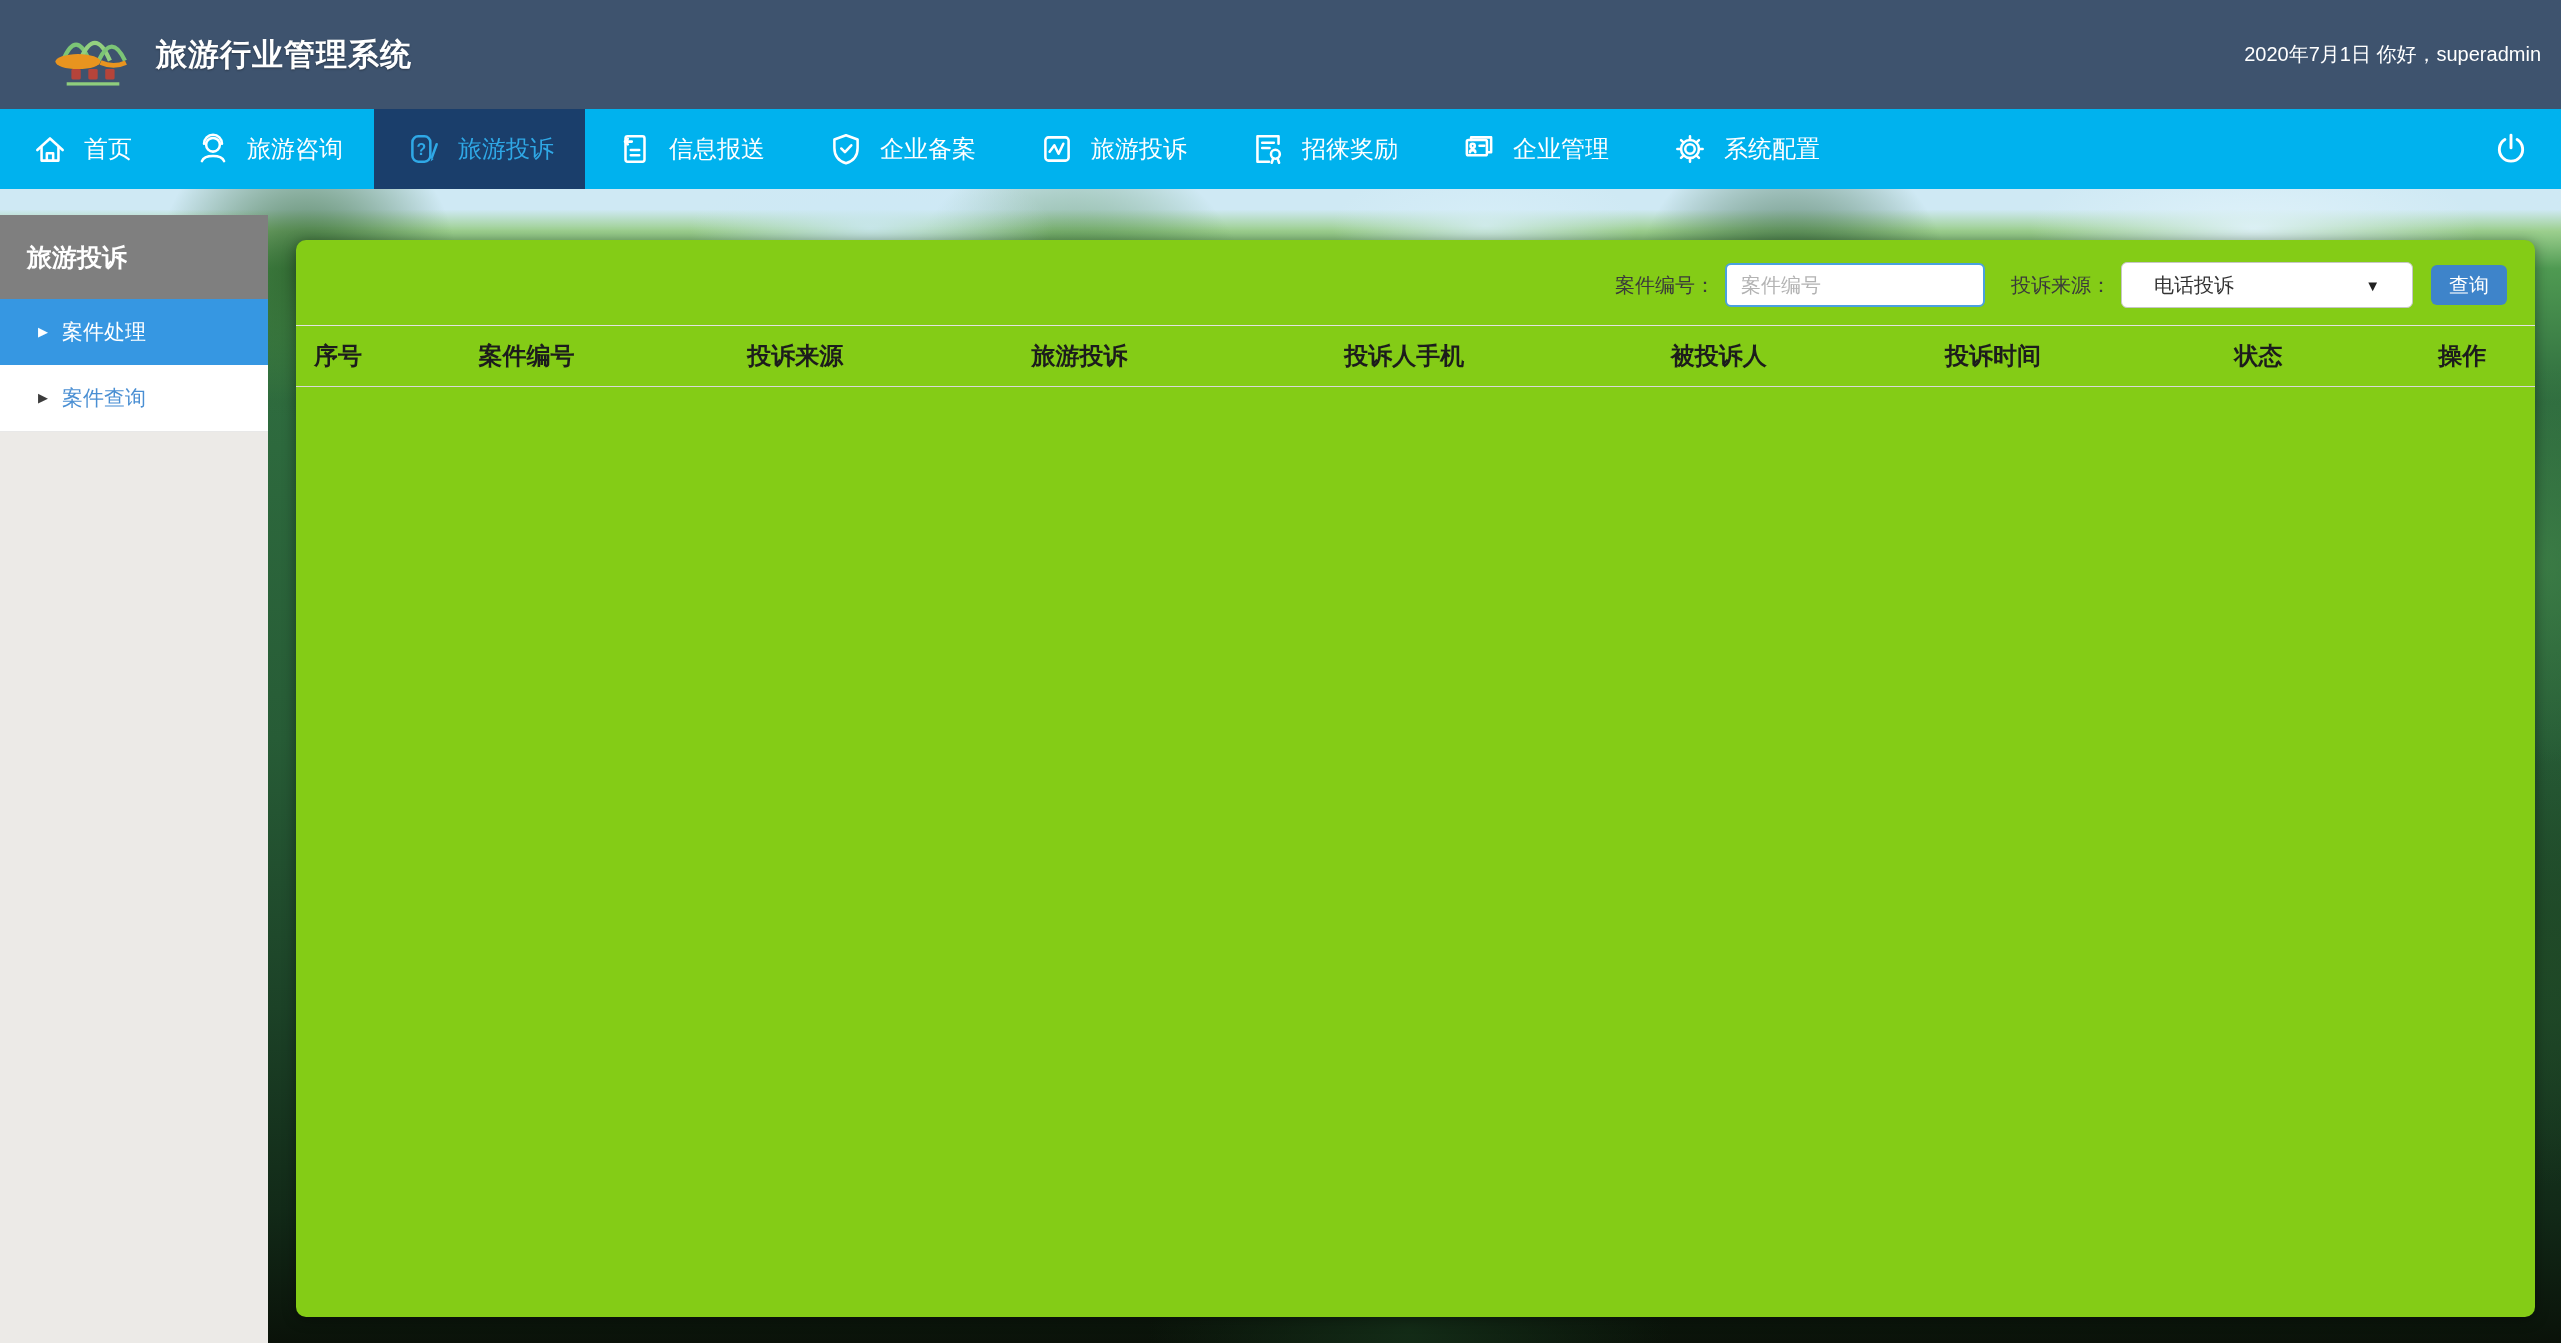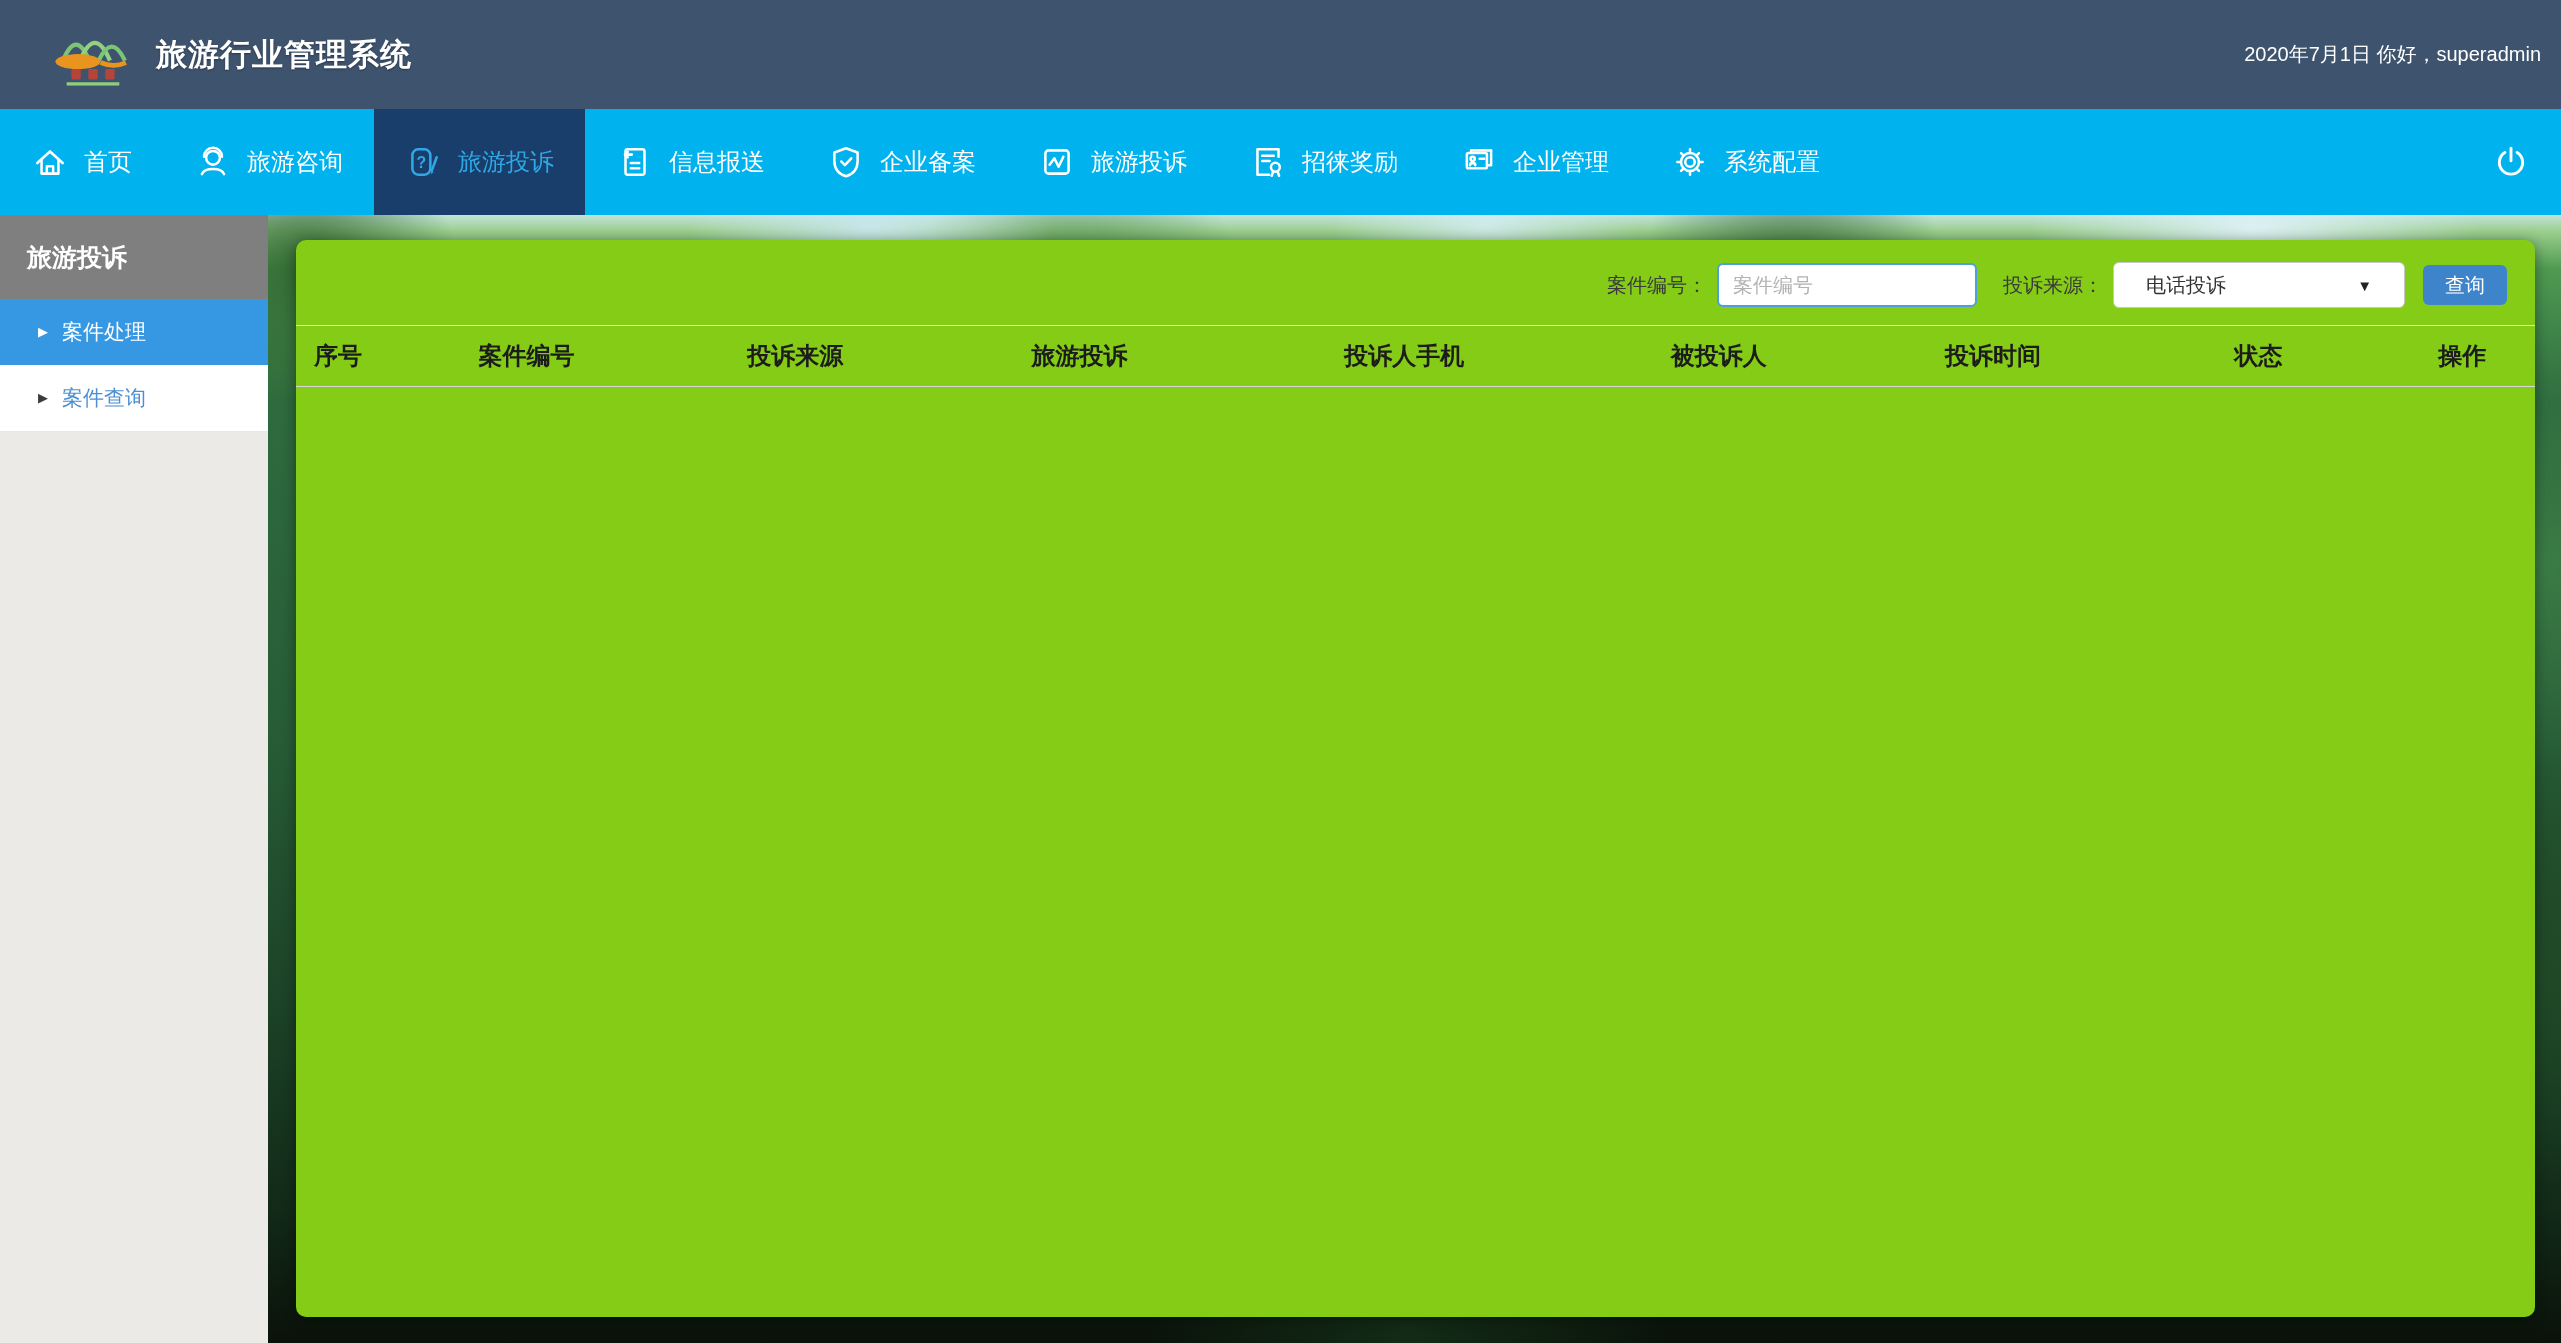--- a/index.html
+++ b/index.html
@@ -26,21 +26,21 @@
   
   .app-header{
     position:absolute;top:0;left:0;width:2561px;height:109px;
     background:#3e536e;display:flex;align-items:center;z-index:5;
   }
   .logo{margin-left:46px;width:94px;height:66px;flex:0 0 auto;}
   .app-title{color:#fff;font-size:31px;font-weight:bold;margin-left:16px;letter-spacing:1px;text-shadow:0 1px 2px rgba(0,0,0,.35);}
   .user-info{margin-left:auto;margin-right:20px;color:#fff;font-size:20px;}
   
   .nav{
-    position:absolute;top:109px;left:0;width:2561px;height:106px;
+    position:absolute;top:109px;left:0;width:2561px;height:80px;
     background:#00b2ee;display:flex;align-items:stretch;color:#fff;z-index:5;
   }
   .nav-item{display:flex;align-items:center;padding:0 31px;font-size:24px;gap:15px;cursor:pointer;white-space:nowrap;}
   .nav-item svg{width:38px;height:38px;flex:0 0 auto;}
   .nav-item.active{background:#1a3e6b;color:#2fa8e6;}
   .nav-power{margin-left:auto;display:flex;align-items:center;padding:0 30px;cursor:pointer;}
   .nav-power svg{width:40px;height:40px;}
   
   .sidebar{position:absolute;left:0;top:215px;width:268px;height:1128px;background:#eceae7;z-index:4;}
   .sidebar-title{height:84px;background:#7f7f7f;color:#fff;font-size:25px;font-weight:bold;display:flex;align-items:center;padding-left:27px;}
@@ -64,21 +64,21 @@
   }
   .case-input::placeholder{color:#b3b3b3;}
   .gap1{width:26px;}
   .select-box{
     width:226px;height:44px;border:1px solid #c6c6c6;border-radius:6px;background:#fff;
     display:flex;align-items:center;padding:0 32px;cursor:pointer;
   }
   .select-value{font-size:20px;color:#333;}
   .select-arrow{margin-left:auto;font-size:15px;color:#222;}
   .query-btn{
-    width:84px;height:40px;margin-left:18px;border:none;border-radius:6px;
+    width:76px;height:40px;margin-left:18px;border:none;border-radius:6px;
     background:#3e84ca;color:#fff;font-size:20px;cursor:pointer;
     font-family:"Liberation Sans","DejaVu Sans",sans-serif;
   }
   
   .case-table{position:absolute;top:85px;left:0;width:2239px;border-collapse:collapse;}
   .case-table th{
     font-size:24px;font-weight:bold;color:#1c1c1c;padding:14px 4px;
     border-top:1px solid #e2e2e2;border-bottom:1px solid #d8d8d8;
     text-align:center;white-space:nowrap;
   }

